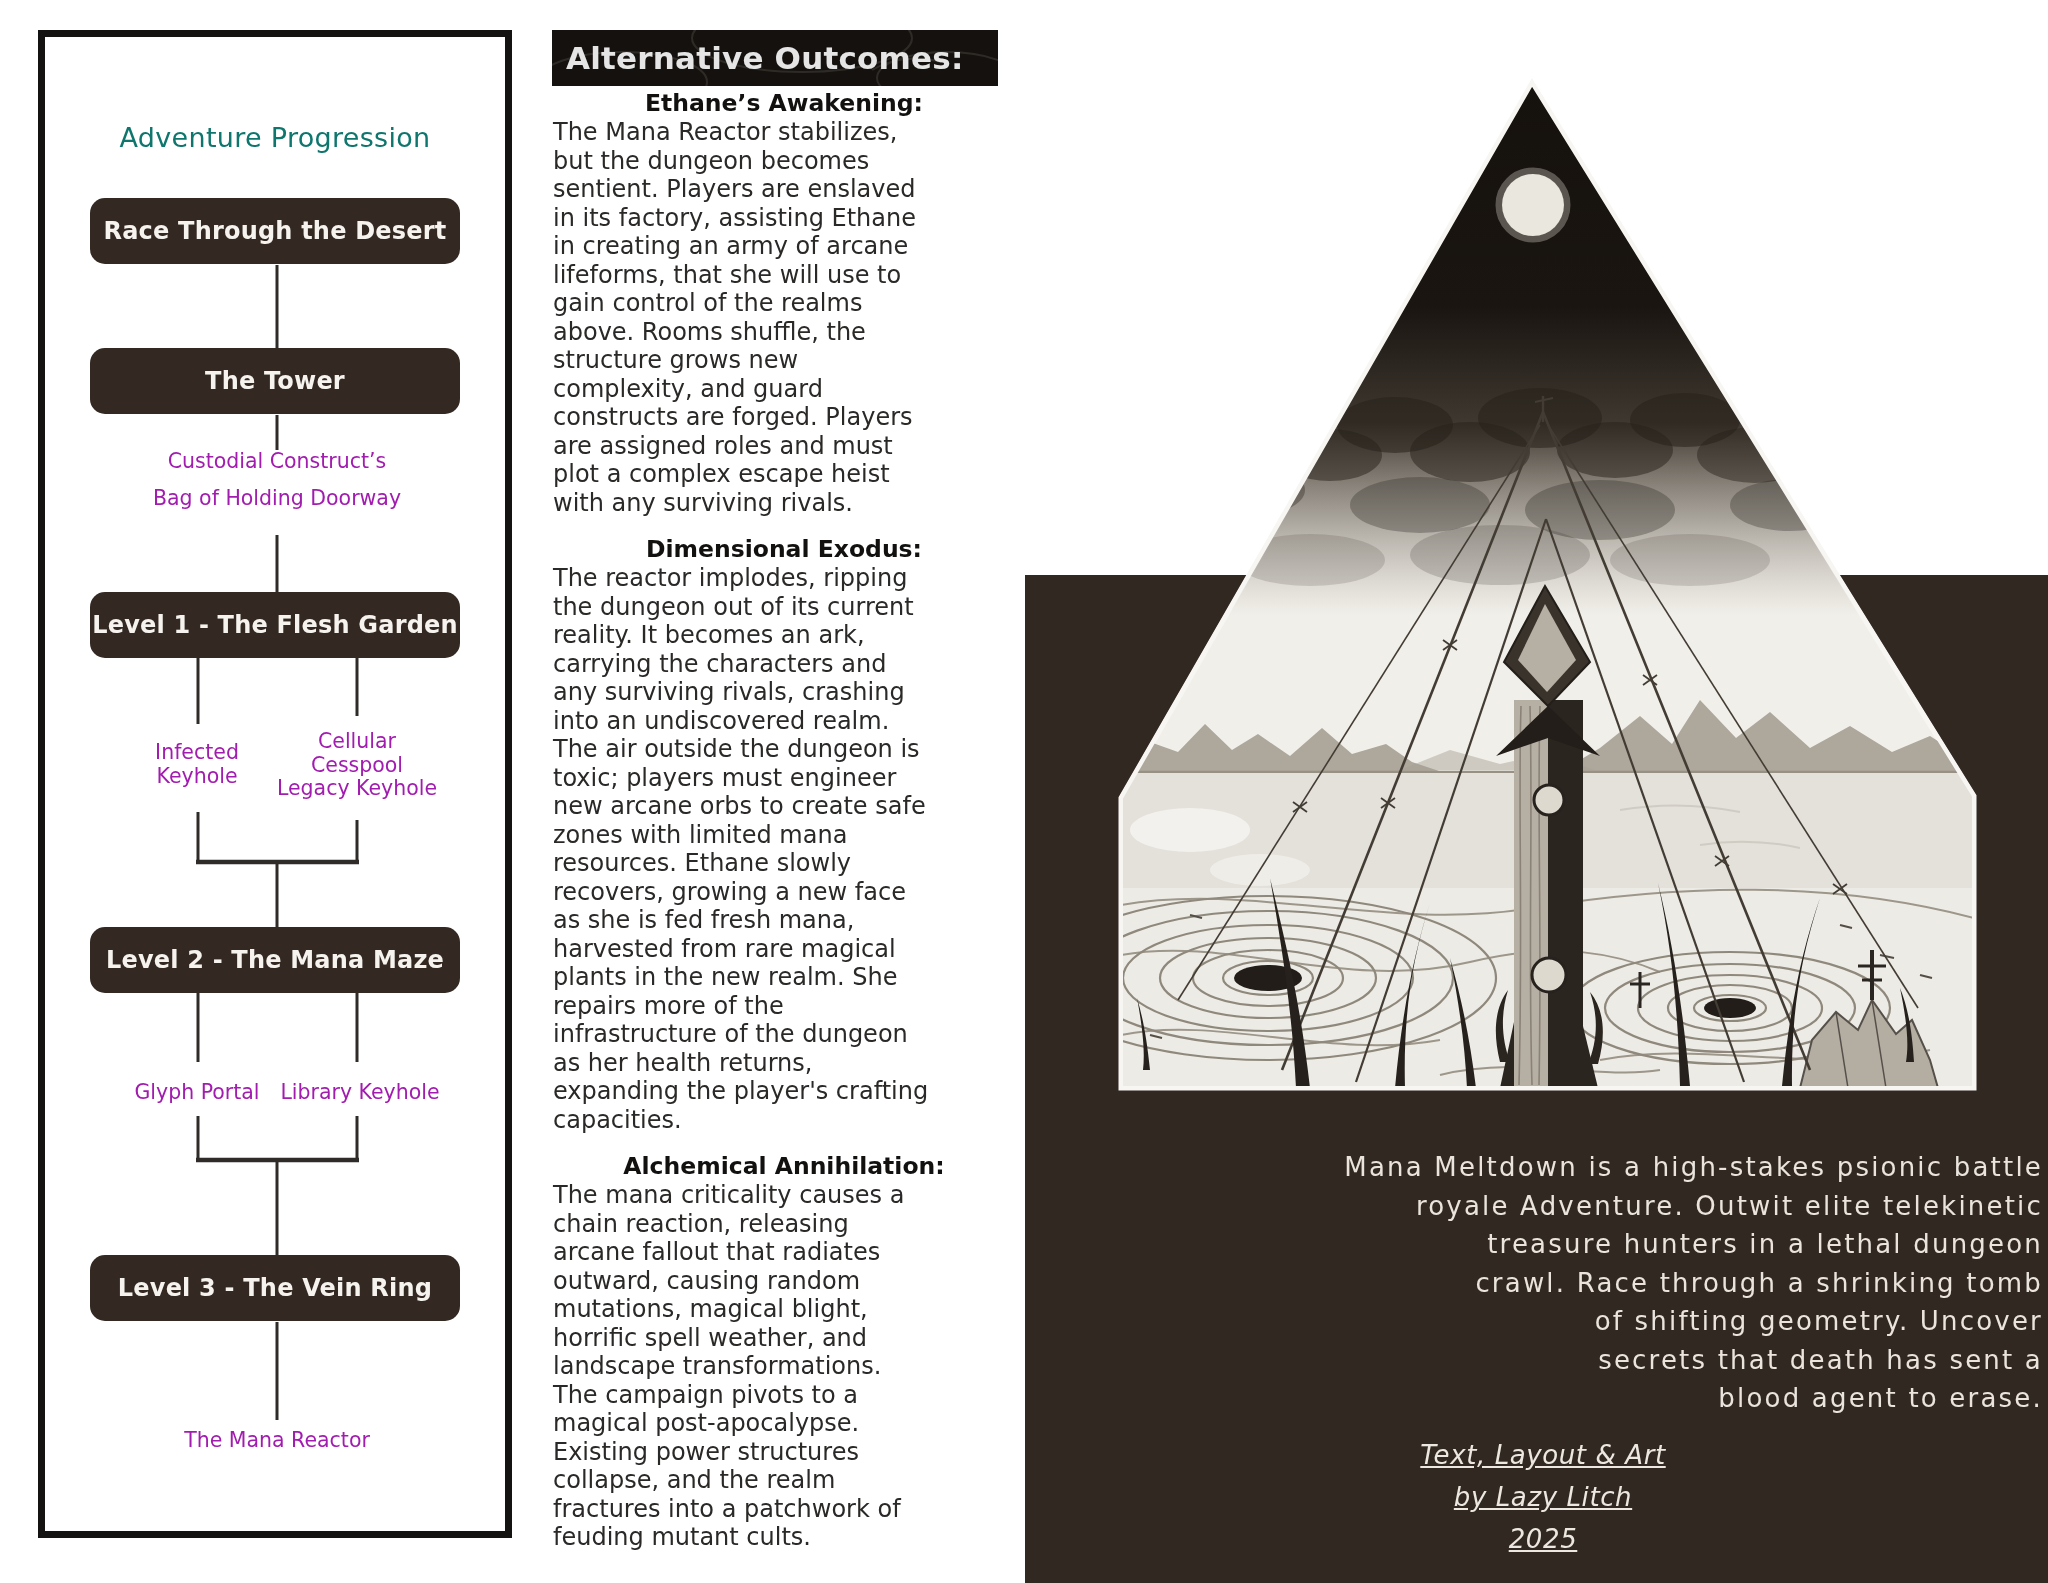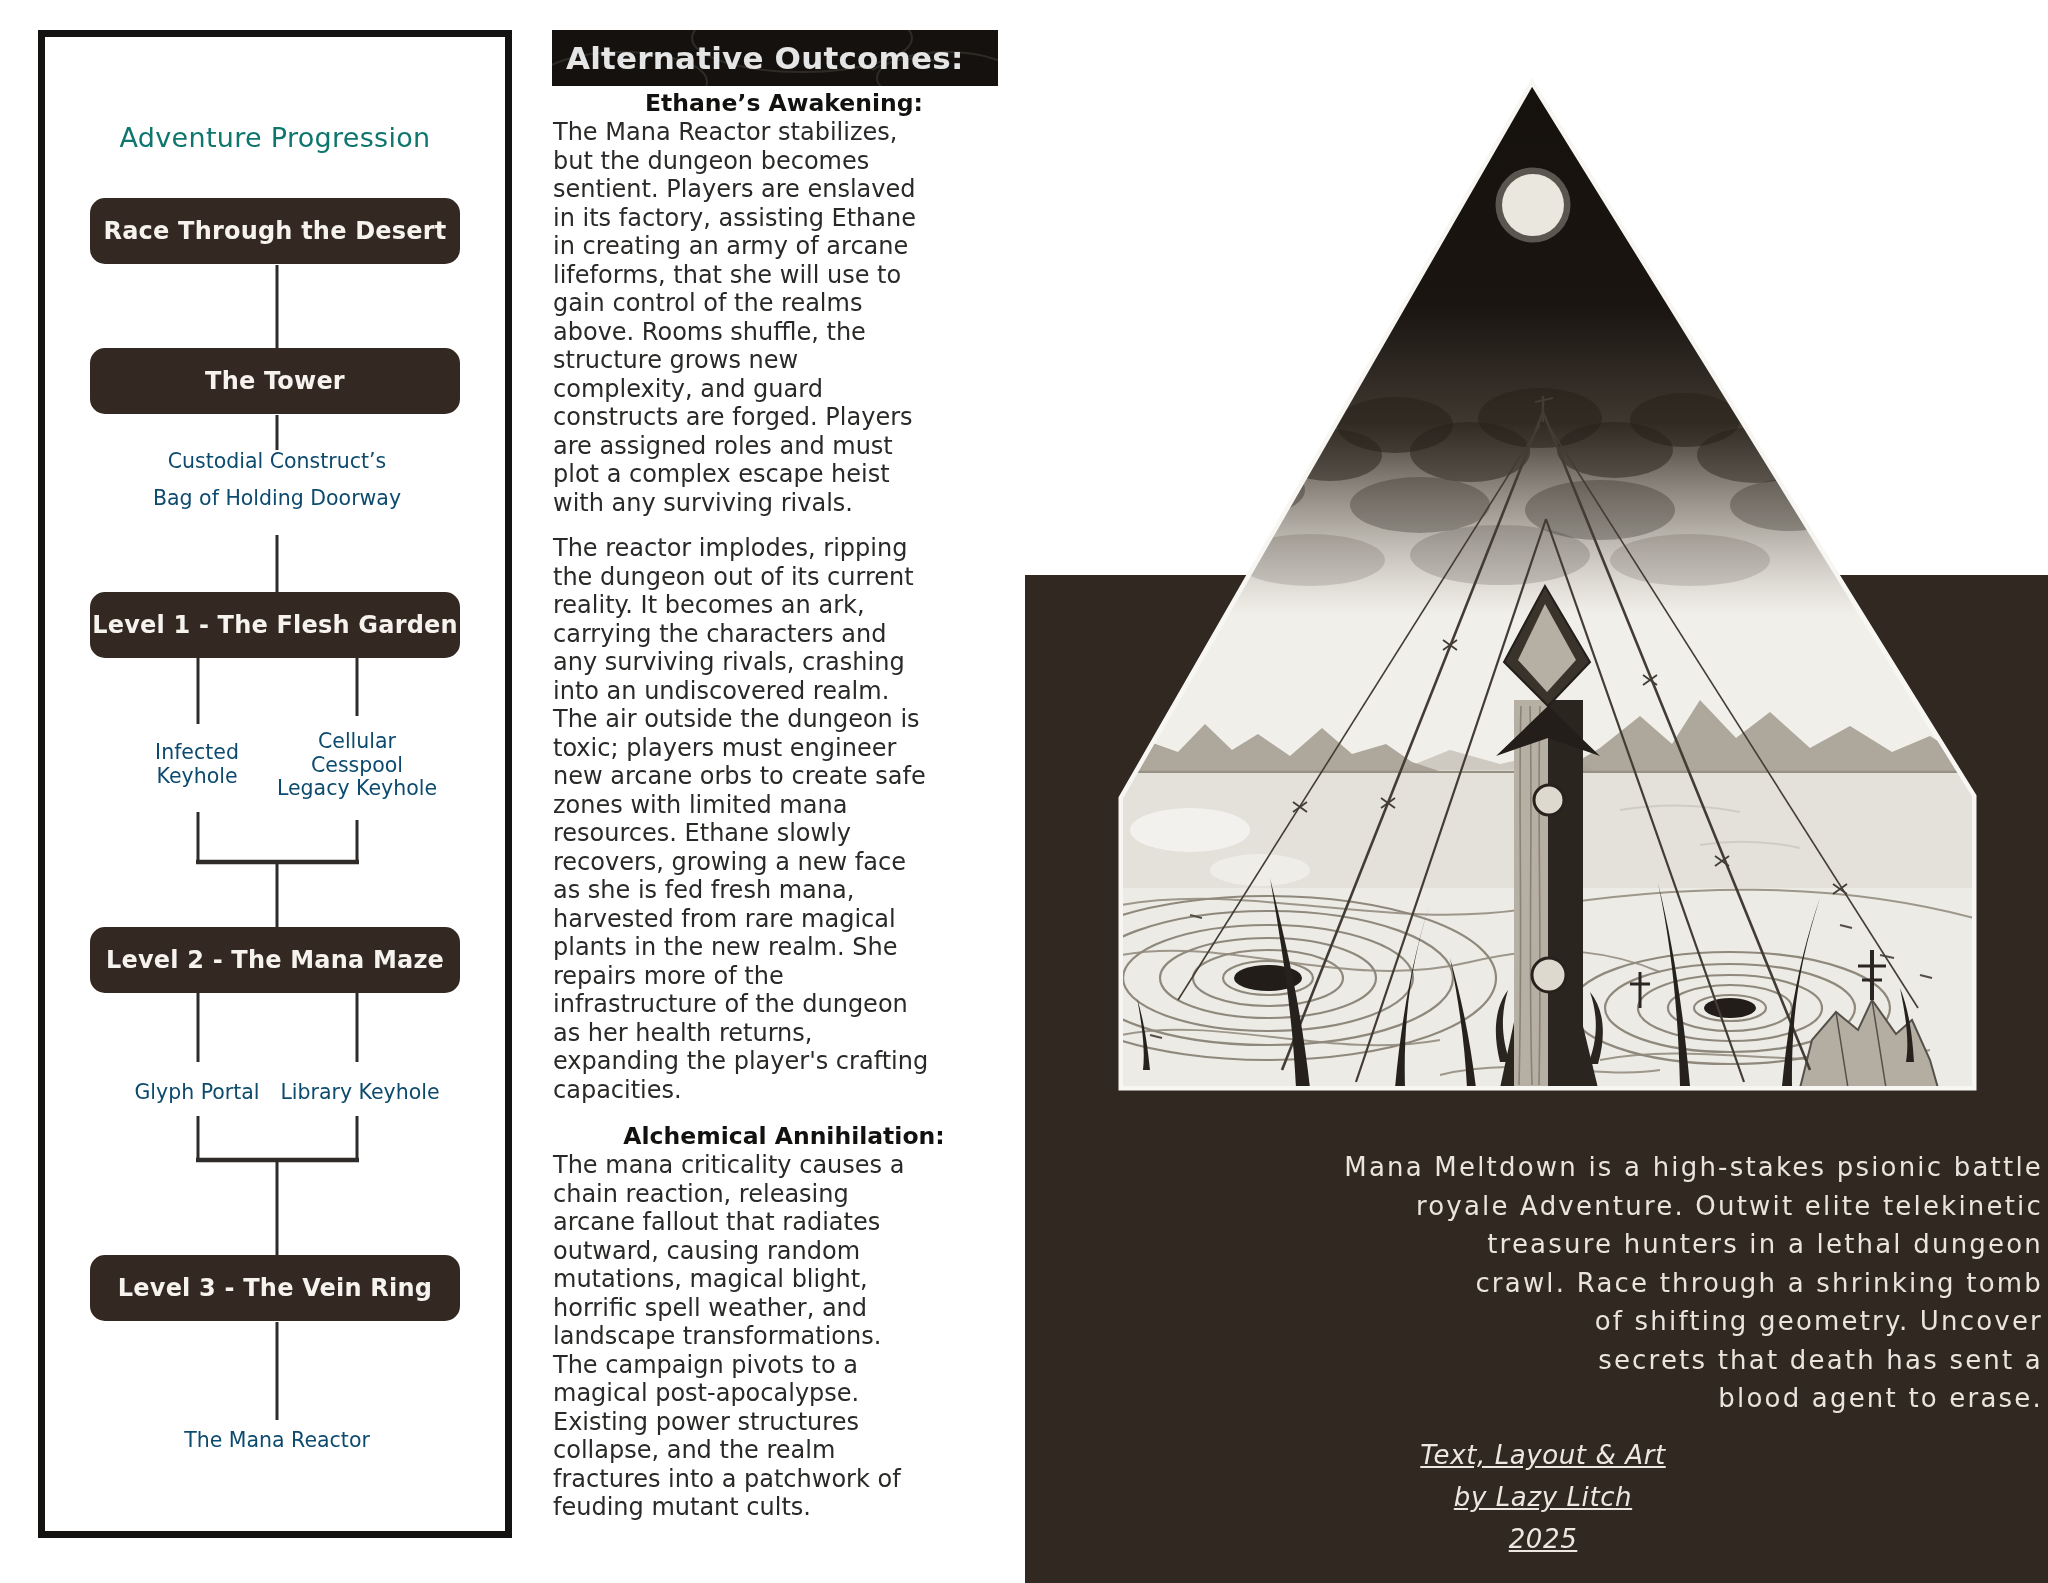--- a/index.html
+++ b/index.html
@@ -8,21 +8,21 @@
   .abs{position:absolute;}
   .pre{white-space:pre-line;}
 
   
   .panel-border{left:38px;top:30px;width:460px;height:1494px;border:7px solid #141312;background:#ffffff;}
   .flow-title{left:48px;top:100px;width:454px;text-align:center;font-size:27px;font-weight:normal;
               letter-spacing:.3px;color:#0f766e;}
   .flow-node{left:90px;width:370px;height:66px;background:#332922;color:#f6f3ef;
              display:flex;align-items:center;justify-content:center;text-align:center;
              font-size:24px;font-weight:bold;letter-spacing:.2px;border-radius:15px;}
-  .flow-label{text-align:center;color:#0c4a6e;font-size:20.5px;}
+  .flow-label{text-align:center;color:#a21caf;font-size:20.5px;}
   #connectors{left:0;top:0;pointer-events:none;}
 
   
   .outcomes-bar{left:552px;top:30px;width:446px;height:56px;background:#14110f;overflow:hidden;}
   .outcomes-bar span{position:relative;display:block;padding-left:14px;line-height:56px;
                      color:#e5e5e5;font-size:31px;font-weight:bold;letter-spacing:.2px;}
   .outcomes-col{left:553px;top:88px;width:462px;}
   .outcomes-col h3{margin:0;font-size:23.5px;line-height:30px;font-weight:bold;color:#121110;text-align:center;}
   .outcomes-col p{margin:0 0 17px 0;font-size:24px;line-height:28.5px;color:#2a2927;}
 
@@ -106,20 +106,21 @@
 in creating an army of arcane
 lifeforms, that she will use to
 gain control of the realms
 above. Rooms shuffle, the
 structure grows new
 complexity, and guard
 constructs are forged. Players
 are assigned roles and must
 plot a complex escape heist
 with any surviving rivals.</p>
+      <h3 class="pre">Dimensional Exodus:</h3>
       <p class="pre">The reactor implodes, ripping
 the dungeon out of its current
 reality. It becomes an ark,
 carrying the characters and
 any surviving rivals, crashing
 into an undiscovered realm.
 The air outside the dungeon is
 toxic; players must engineer
 new arcane orbs to create safe
 zones with limited mana

